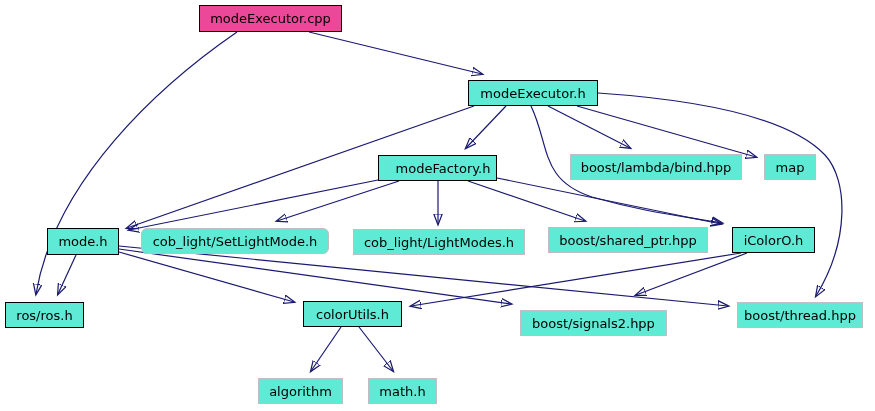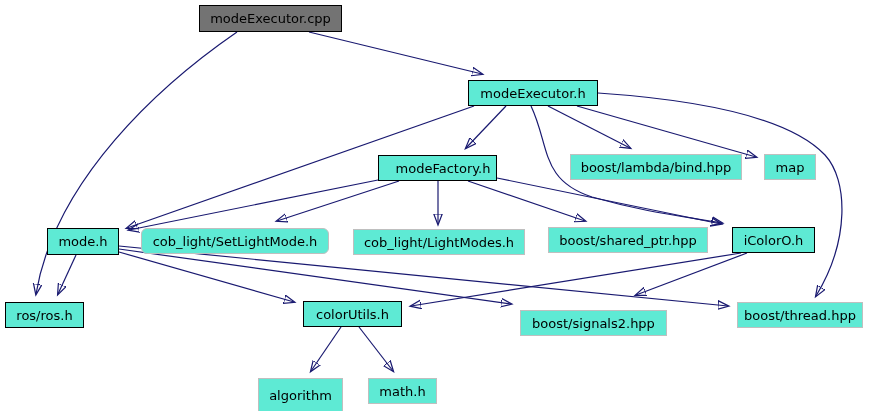--- a/index.html
+++ b/index.html
@@ -17,21 +17,21 @@
   .node {
     position:absolute;
     box-sizing:border-box;
     display:flex; align-items:center; justify-content:center;
     white-space:nowrap;
     background:#5eead4;
     border:1px solid #bfbfbf;
     line-height:1;
   }
   .node.doc  { border-color:#000000; }
-  .node.root { border-color:#000000; background:#737373; }
+  .node.root { border-color:#000000; background:#ec4899; }
 </style>
 </head>
 <body>
 
 <div id="graph">
 
   <svg id="edges" viewBox="0 0 875 411" xmlns="http://www.w3.org/2000/svg">
     <defs>
       <marker id="arrow" markerUnits="userSpaceOnUse" markerWidth="13" markerHeight="11" refX="10" refY="5" orient="auto">
         <path d="M0,0.8 L11,5 L0,9.2 z" fill="#191970" stroke="none"></path>
@@ -67,16 +67,16 @@
   <div class="node" style="left:764px; top:154px; width:52px;  height:26px;">map</div>
   <div class="node doc" style="left:47px;  top:228px; width:72px;  height:27px;">mode.h</div>
   <div class="node" style="left:141px; top:228px; width:188px; height:26px;border-radius:6px;">cob_light/SetLightMode.h</div>
   <div class="node" style="left:353px; top:229px; width:172px; height:26px;">cob_light/LightModes.h</div>
   <div class="node" style="left:548px; top:227px; width:160px; height:26px;">boost/shared_ptr.hpp</div>
   <div class="node doc" style="left:732px; top:227px; width:83px;  height:26px;">iColorO.h</div>
   <div class="node doc" style="left:5px;   top:302px; width:79px;  height:26px;">ros/ros.h</div>
   <div class="node doc" style="left:303px; top:301px; width:99px;  height:26px;">colorUtils.h</div>
   <div class="node" style="left:520px; top:302px; width:147px; height:26px;margin-top:8px;">boost/signals2.hpp</div>
   <div class="node" style="left:737px; top:302px; width:126px; height:26px;">boost/thread.hpp</div>
-  <div class="node" style="left:258px; top:378px; width:85px;  height:34px;">algorithm</div>
+  <div class="node" style="left:258px; top:378px; width:85px;  height:26px;">algorithm</div>
   <div class="node" style="left:368px; top:378px; width:69px;  height:26px;">math.h</div>
 
 </div>
 
 </body></html>

